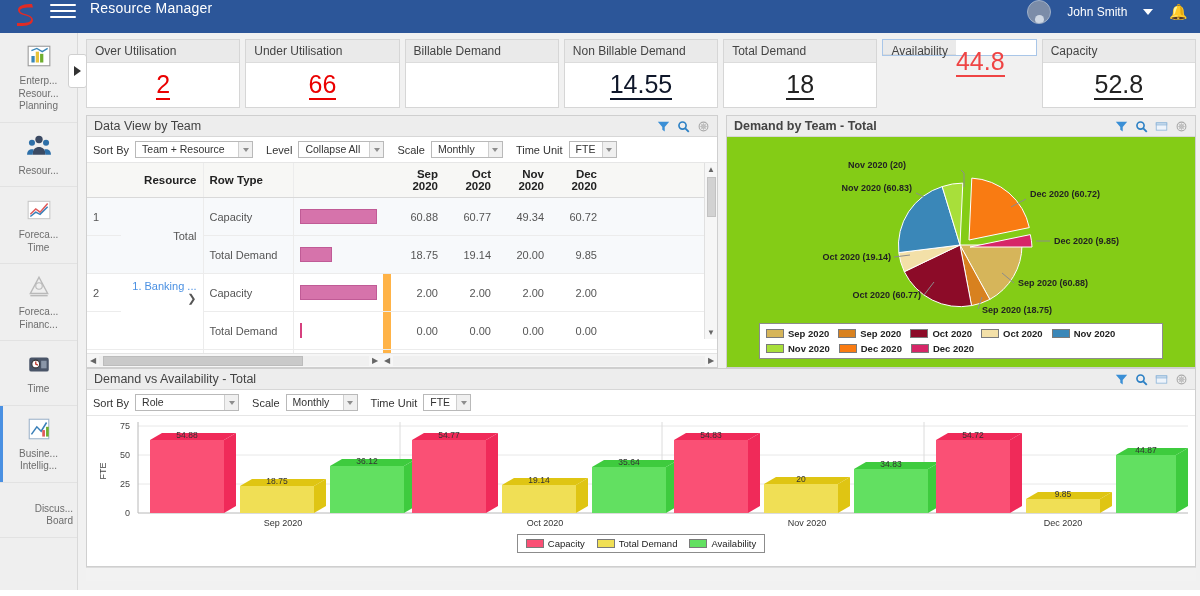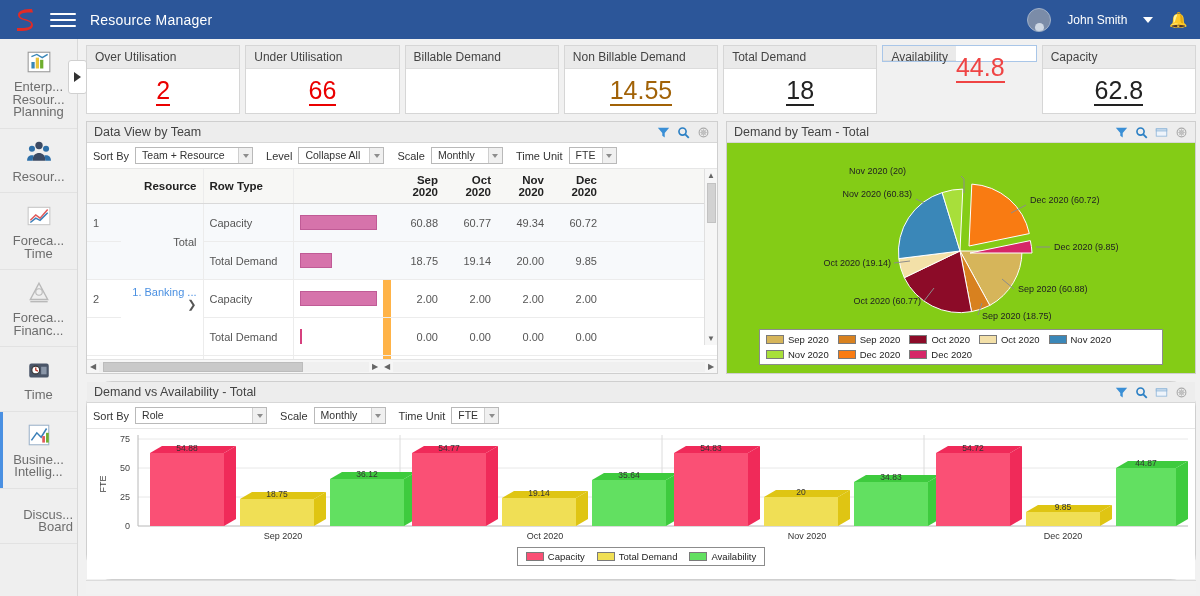--- a/index.html
+++ b/index.html
@@ -6,21 +6,21 @@
   html,body { width:1200px; height:596px; overflow:hidden; }
   body {
     font-family: "Liberation Sans", sans-serif;
     font-size: 12px;
     color:#333;
     background:#ffffff;
   }
 
   
   .topbar {
-    height:39px; background:#2c5699; display:flex; align-items:center;
+    height:33px; background:#2c5699; display:flex; align-items:flex-start;
     padding:0 10px; color:#fff; position:relative;
   }
   .logo { width:30px; height:30px; display:flex; align-items:center; justify-content:center; }
   .hamburger { width:26px; height:22px; margin-left:10px; display:flex; flex-direction:column;
     justify-content:center; gap:4px; cursor:pointer; }
   .hamburger span { display:block; height:2px; background:#fff; border-radius:1px; }
   .app-title { margin-left:14px; font-size:14px; letter-spacing:.2px; }
   .topbar-right { margin-left:auto; display:flex; align-items:center; gap:16px; padding-right:2px;}
   .avatar { width:24px; height:24px; border-radius:50%; background:#7b8ca8; overflow:hidden;
             display:flex; align-items:flex-end; justify-content:center; border:1px solid #9fb0c9;}
@@ -39,21 +39,21 @@
     position:relative; flex:0 0 78px;
   }
   .side-item {
     padding:10px 4px 9px; text-align:center; border-bottom:1px solid #e2e2e2;
     position:relative; cursor:pointer;
   }
   .side-item.active::before{
     content:""; position:absolute; left:0; top:0; bottom:0; width:3px; background:#4a90e2;
   }
   .side-ico { width:26px;height:26px;margin:0 auto 6px; display:block; }
-  .side-label { font-size:13px; color:#6d6d6d; line-height:12.5px; }
+  .side-label { font-size:10px; color:#6d6d6d; line-height:12.5px; }
   .side-toggle{
     position:absolute; top:21px; right:-10px; width:19px; height:34px; background:#fff;
     border:1px solid #d0d0d0; border-radius:3px; display:flex; align-items:center;
     justify-content:center; z-index:6; cursor:pointer;
   }
   .side-toggle i{ width:0;height:0;border-top:5px solid transparent;border-bottom:5px solid transparent;
     border-left:7px solid #333; display:block;}
 
   
   .content { flex:1; padding:6px 4px 0 8px; overflow:hidden; }
@@ -75,21 +75,21 @@
   .panel-head {
     background:#ededed; border-bottom:1px solid #d7d7d7; height:21px;
     display:flex; align-items:center; padding:0 7px;
   }
   .panel-title { font-size:12.5px; color:#444; }
   .panel-icons { margin-left:auto; display:flex; align-items:center; gap:7px; }
   .pi { width:13px; height:13px; display:block; cursor:pointer; }
 
   .mid-row { display:flex; gap:8px; height:253px; }
   .mid-left { width:632px; flex:0 0 632px; display:flex; flex-direction:column; }
-  .mid-right { flex:1; display:flex; flex-direction:column; }
+  .mid-right { flex:1; display:flex; flex-direction:column;font-weight:bold; }
 
   
   .tbar { display:flex; align-items:center; gap:5px; padding:4px 6px; background:#fff;
           border-bottom:1px solid #e6e6e6; flex-wrap:nowrap; }
   .tb-label { font-size:11px; color:#333; margin-right:1px; }
   .sel {
     display:inline-flex; align-items:stretch; border:1px solid #b9b9b9; background:#fff;
     height:17px; cursor:pointer;
   }
   .sel .v { padding:0 6px; font-size:10.5px; line-height:15px; color:#333; white-space:nowrap; }
@@ -135,21 +135,21 @@
   
   .pie-body { flex:1; position:relative; background:#84cc16; }
   .pie-legend {
     position:absolute; left:32px; right:32px; bottom:8px; border:1px solid #8c8c8c;
     background:#fff; padding:4px 6px; display:flex; flex-wrap:wrap; gap:4px 9px;
   }
   .lg { display:flex; align-items:center; gap:4px; font-size:9.5px; color:#222; }
   .lg .sw { width:18px; height:9px; border:1px solid #7a7a7a; display:block; }
 
   
-  .bot-panel { margin-top:7px; height:auto;border-radius:26px; }
+  .bot-panel { height:auto; }
   .bars-area { position:relative; height:150px; background:#fff; }
   .bot-legend {
     border:1px solid #8c8c8c; display:inline-flex; gap:12px; padding:3px 8px; background:#fff;
   }
   .legend-center { display:flex; justify-content:center; padding:6px 0 5px; background:#fff;}
   .footer-strip{ height:14px; background:#f2f2f2; border-top:1px solid #dcdcdc; }
 
   svg { display:block; }
 </style>
 </head>
@@ -289,42 +289,42 @@
           </div>
       </div>
 
       <div class="kpi">
         <div class="kpi-title">Billable Demand</div>
       </div>
 
       <div class="kpi">
         <div class="kpi-title">Non Billable Demand</div>
         <div class="kpi-val">
-            <span style="color:#a16207">14.55</span>
+            <span style="color:#0f172a">14.55</span>
           </div>
       </div>
 
       <div class="kpi">
         <div class="kpi-title">Total Demand</div>
         <div class="kpi-val">
             <span style="color:#222">18</span>
           </div>
       </div>
 
       <div class="kpi sel">
         <div class="kpi-title">Availability</div>
         <div class="kpi-val">
             <span style="color:#ef4444">44.8</span>
           </div>
       </div>
 
       <div class="kpi">
         <div class="kpi-title">Capacity</div>
         <div class="kpi-val">
-            <span style="color:#222">62.8</span>
+            <span style="color:#222">52.8</span>
           </div>
       </div>
     </div>
 
     <div class="mid-row">
 
       <div class="panel mid-left">
         <div class="panel-head">
           <div class="panel-title">Data View by Team</div>
           <div class="panel-icons">
@@ -609,21 +609,21 @@
           <svg class="pi" viewBox="0 0 16 16">
               <circle cx="8" cy="8" r="5.4" fill="none" stroke="#a9a9a9" stroke-width="1.3"></circle>
               <circle cx="8" cy="8" r="2.2" fill="none" stroke="#a9a9a9" stroke-width="1.3"></circle>
               <path d="M8 2.6 V13.4 M2.6 8 H13.4 M4.2 4.2 L11.8 11.8 M11.8 4.2 L4.2 11.8" stroke="#bdbdbd" stroke-width=".9"></path>
             </svg>
         </div>
       </div>
 
       <div class="tbar">
         <span class="tb-label">Sort By</span>
-        <div class="sel" style="width:132px">
+        <div class="sel" style="width:104px">
           <div class="v">Role</div>
           <div class="a" style="margin-left:auto">
               <i></i>
             </div>
         </div>
         <span class="tb-label" style="margin-left:8px">Scale</span>
         <div class="sel" style="width:72px">
           <div class="v">Monthly</div>
           <div class="a" style="margin-left:auto">
               <i></i>

